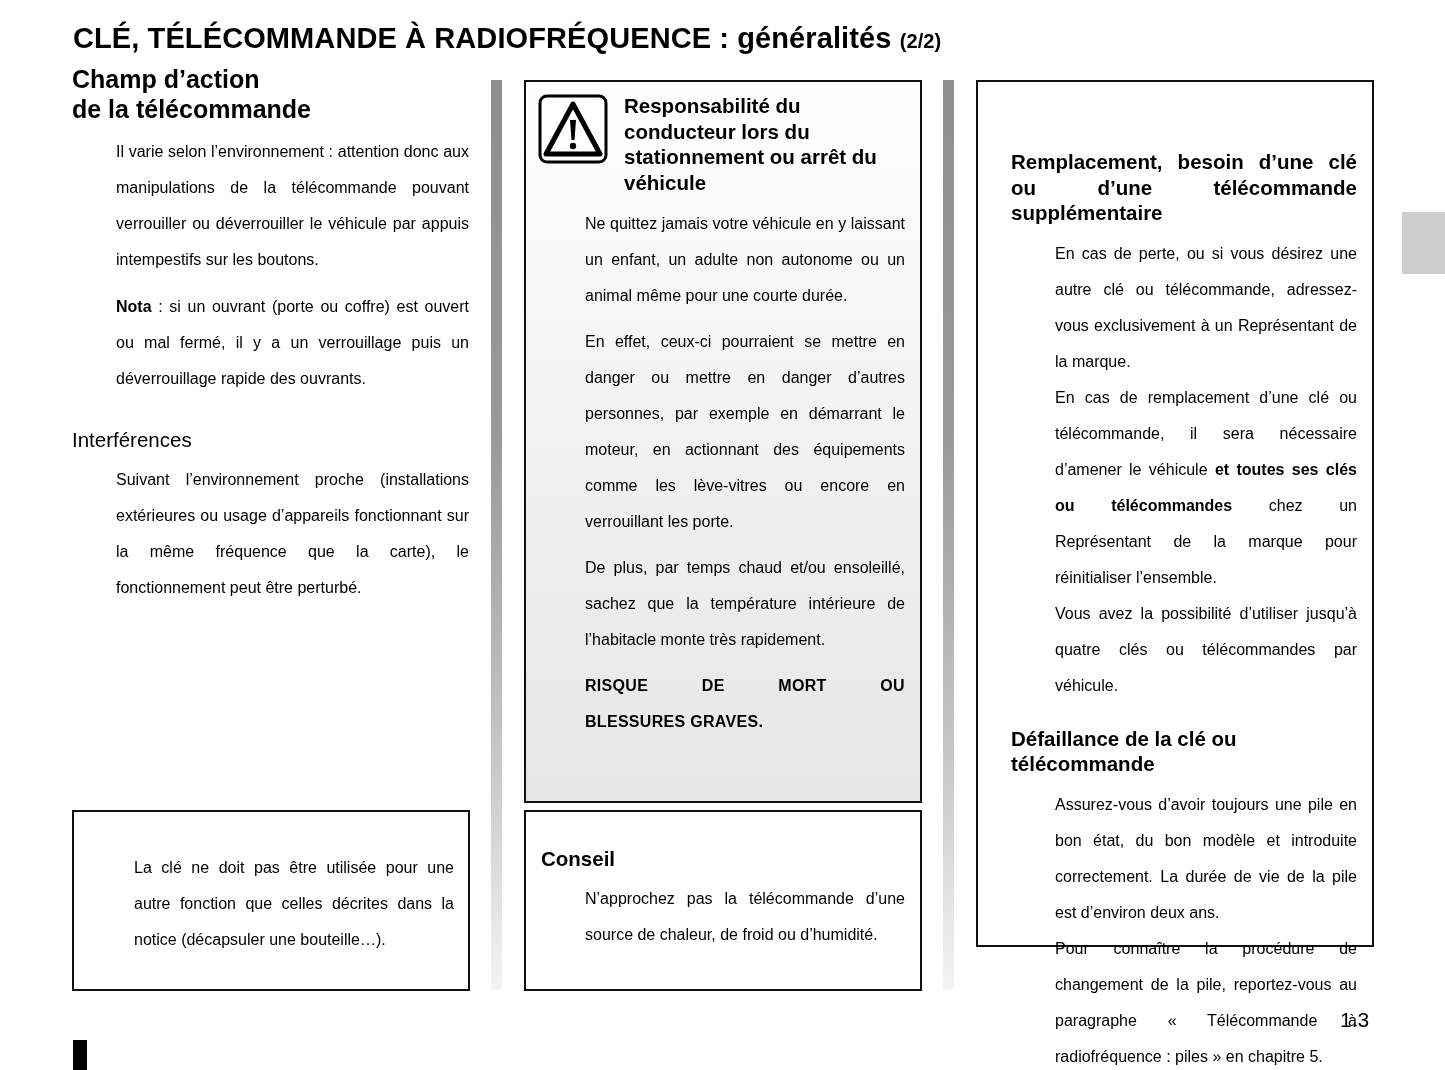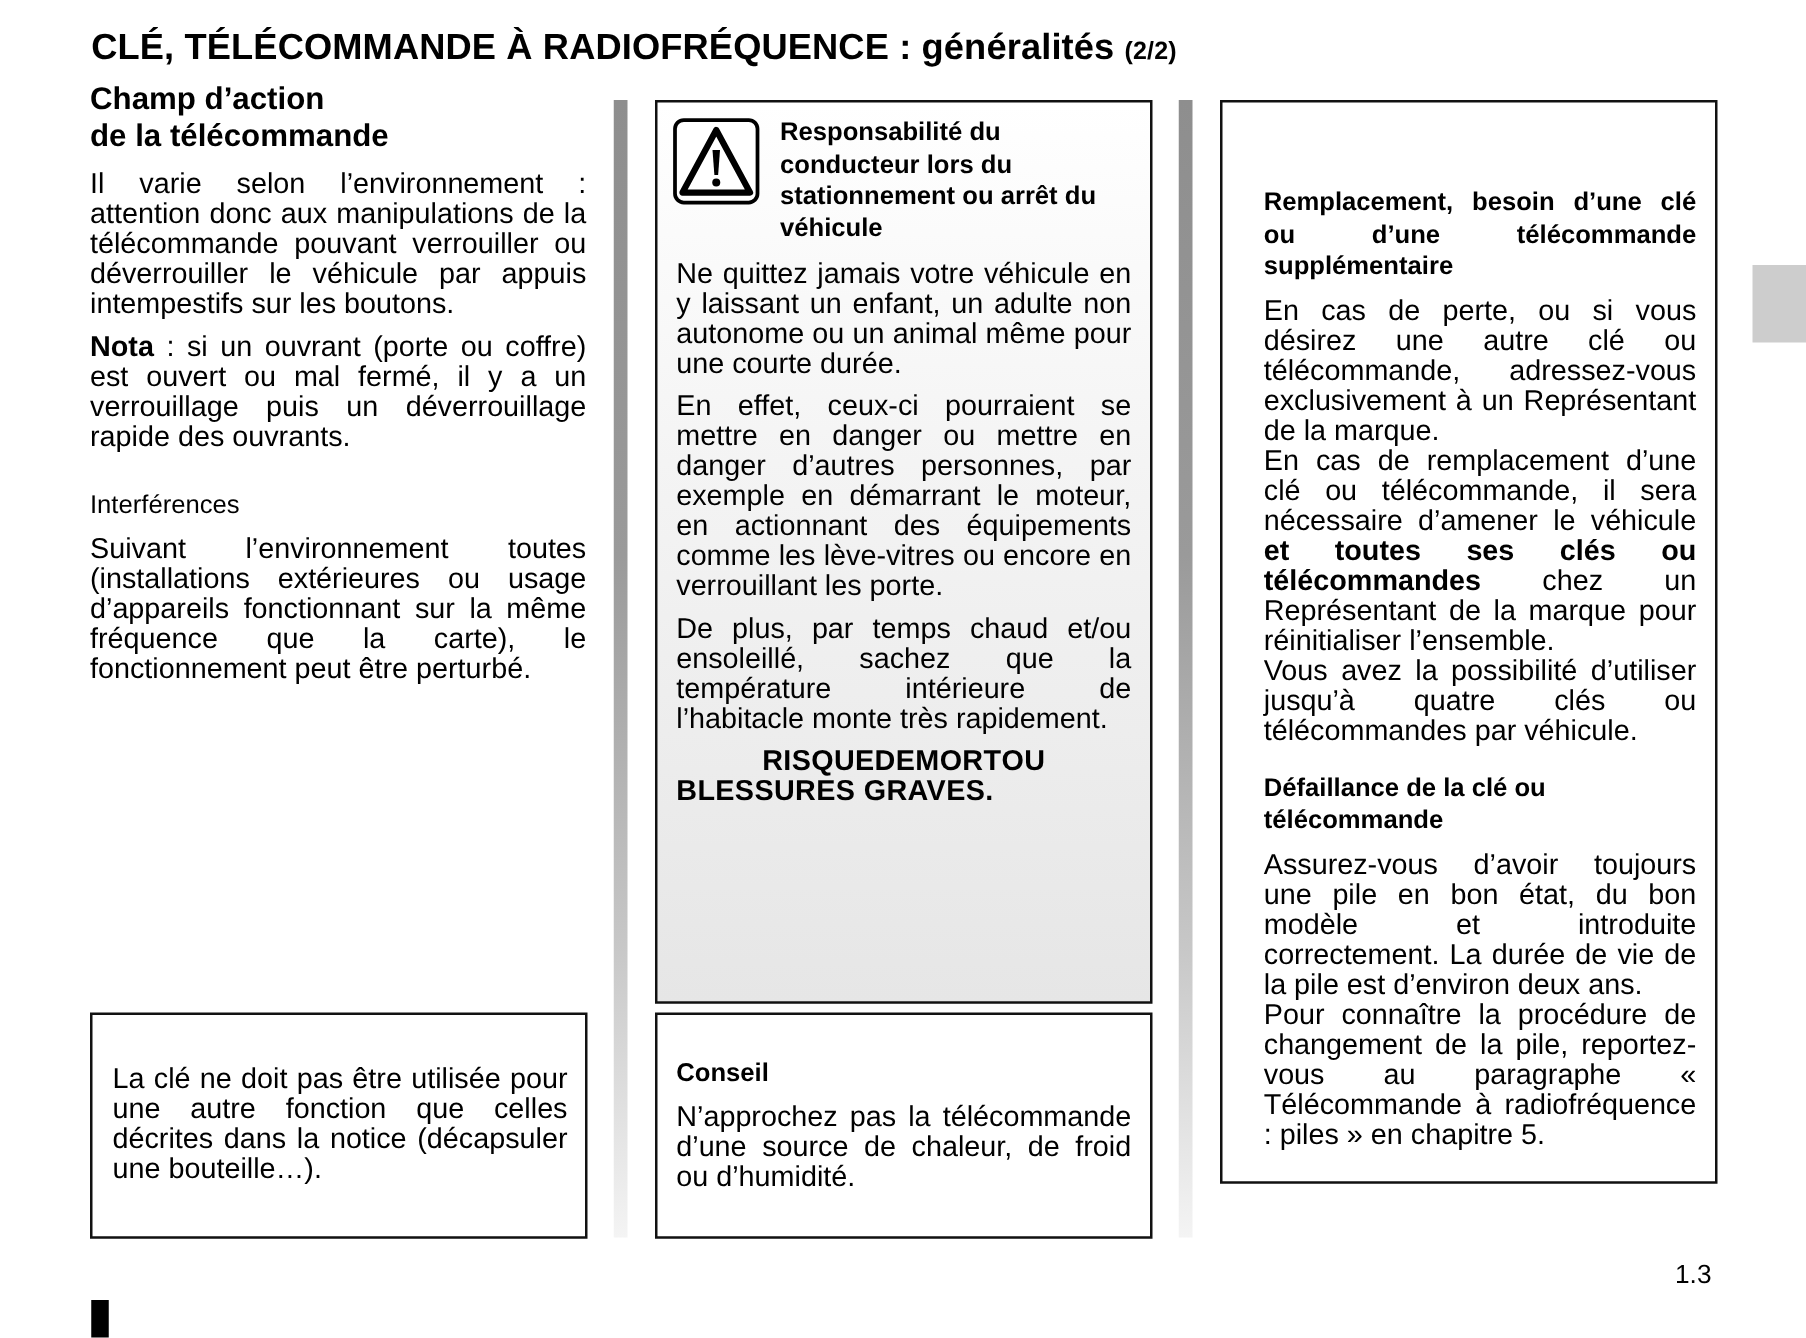--- a/index.html
+++ b/index.html
@@ -3,21 +3,21 @@
 <meta charset="utf-8">
 <style>
   html, body { margin: 0; padding: 0; background: #ffffff; }
   body { width: 1445px; height: 1070px; position: relative; overflow: hidden;
          font-family: "Liberation Sans", sans-serif; color: #000; }
   .abs { position: absolute; }
   .page-title { left: 73px; top: 22px; font-size: 29px; font-weight: bold; white-space: nowrap; letter-spacing: 0.1px; }
   .page-title .suffix { font-size: 20px; }
   .just { text-align: justify; }
   p { margin: 0; }
-  .body-text { font-size: 23px; line-height: 24px; }
+  .body-text { font-size: 16px; line-height: 36px; margin-left: 44px; }
   .bold { font-weight: bold; }
 
   
   .col-left { left: 72px; top: 64px; width: 397px; }
   .col-left h2 { margin: 0 0 10px 0; font-size: 25px; line-height: 30px; font-weight: bold; }
   .col-left .para { margin-bottom: 11px; }
   .col-left h3 { margin: 30px 0 10px 0; font-size: 20.5px; font-weight: normal; line-height: 25px; }
 
   .box-left { left: 72px; top: 810px; width: 394px; height: 177px; border: 2px solid #111; box-sizing: content-box; }
   .box-left .inner { position: absolute; left: 16px; right: 14px; top: 38px; }
@@ -29,21 +29,21 @@
   .sep2 { left: 943px; }
 
   
   .box-warn { left: 524px; top: 80px; width: 394px; height: 719px; border: 2px solid #111;
               background: linear-gradient(to bottom, #ffffff 0%, #f4f4f4 40%, #e6e6e6 100%); }
   .warn-icon { position: absolute; left: 12px; top: 12px; width: 70px; height: 70px; }
   .warn-title { position: absolute; left: 98px; top: 11px; width: 290px; font-size: 20.5px; line-height: 25.6px; font-weight: bold; }
   .warn-body { position: absolute; left: 15px; right: 15px; top: 124px; }
   .warn-body .para { margin-bottom: 10px; }
   .risk { font-weight: bold; letter-spacing: 0.3px; }
-  .risk-line1 { display: flex; justify-content: center; }
+  .risk-line1 { display: flex; justify-content: space-between; }
 
   
   .box-conseil { left: 524px; top: 810px; width: 394px; height: 177px; border: 2px solid #111; }
   .box-conseil .inner { position: absolute; left: 15px; right: 15px; top: 34px; }
   .box-conseil h3 { margin: 0 0 10px 0; font-size: 20.5px; font-weight: bold; line-height: 25px; }
 
   
   .box-right { left: 976px; top: 80px; width: 394px; height: 863px; border: 2px solid #111; }
   .box-right .inner { position: absolute; left: 33px; right: 15px; top: 67px; }
   .box-right h3 { margin: 0 0 10px 0; font-size: 20.5px; font-weight: bold; line-height: 25.6px; }
@@ -60,21 +60,21 @@
 <div class="abs page-title"><span>CLÉ, TÉLÉCOMMANDE À RADIOFRÉQUENCE : généralités</span> <span class="suffix">(2/2)</span></div>
 
 <div class="abs col-left">
   <h2>
     <span>Champ d’action</span><br>
     <span>de la télécommande</span>
   </h2>
   <p class="body-text just para">Il varie selon l’environnement : attention donc aux manipulations de la télécommande pouvant verrouiller ou déverrouiller le véhicule par appuis intempestifs sur les boutons.</p>
   <p class="body-text just para"><span class="bold">Nota</span><span> : si un ouvrant (porte ou coffre) est ouvert ou mal fermé, il y a un verrouillage puis un déverrouillage rapide des ouvrants.</span></p>
   <h3>Interférences</h3>
-  <p class="body-text just">Suivant l’environnement toutes (installations extérieures ou usage d’appareils fonctionnant sur la même fréquence que la carte), le fonctionnement peut être perturbé.</p>
+  <p class="body-text just">Suivant l’environnement proche (installations extérieures ou usage d’appareils fonctionnant sur la même fréquence que la carte), le fonctionnement peut être perturbé.</p>
 </div>
 
 <div class="abs box-left">
   <p class="inner body-text just">La clé ne doit pas être utilisée pour une autre fonction que celles décrites dans la notice (décapsuler une bouteille…).</p>
 </div>
 
 <div class="abs sep sep1"></div>
 <div class="abs sep sep2"></div>
 
 <div class="abs box-warn">

